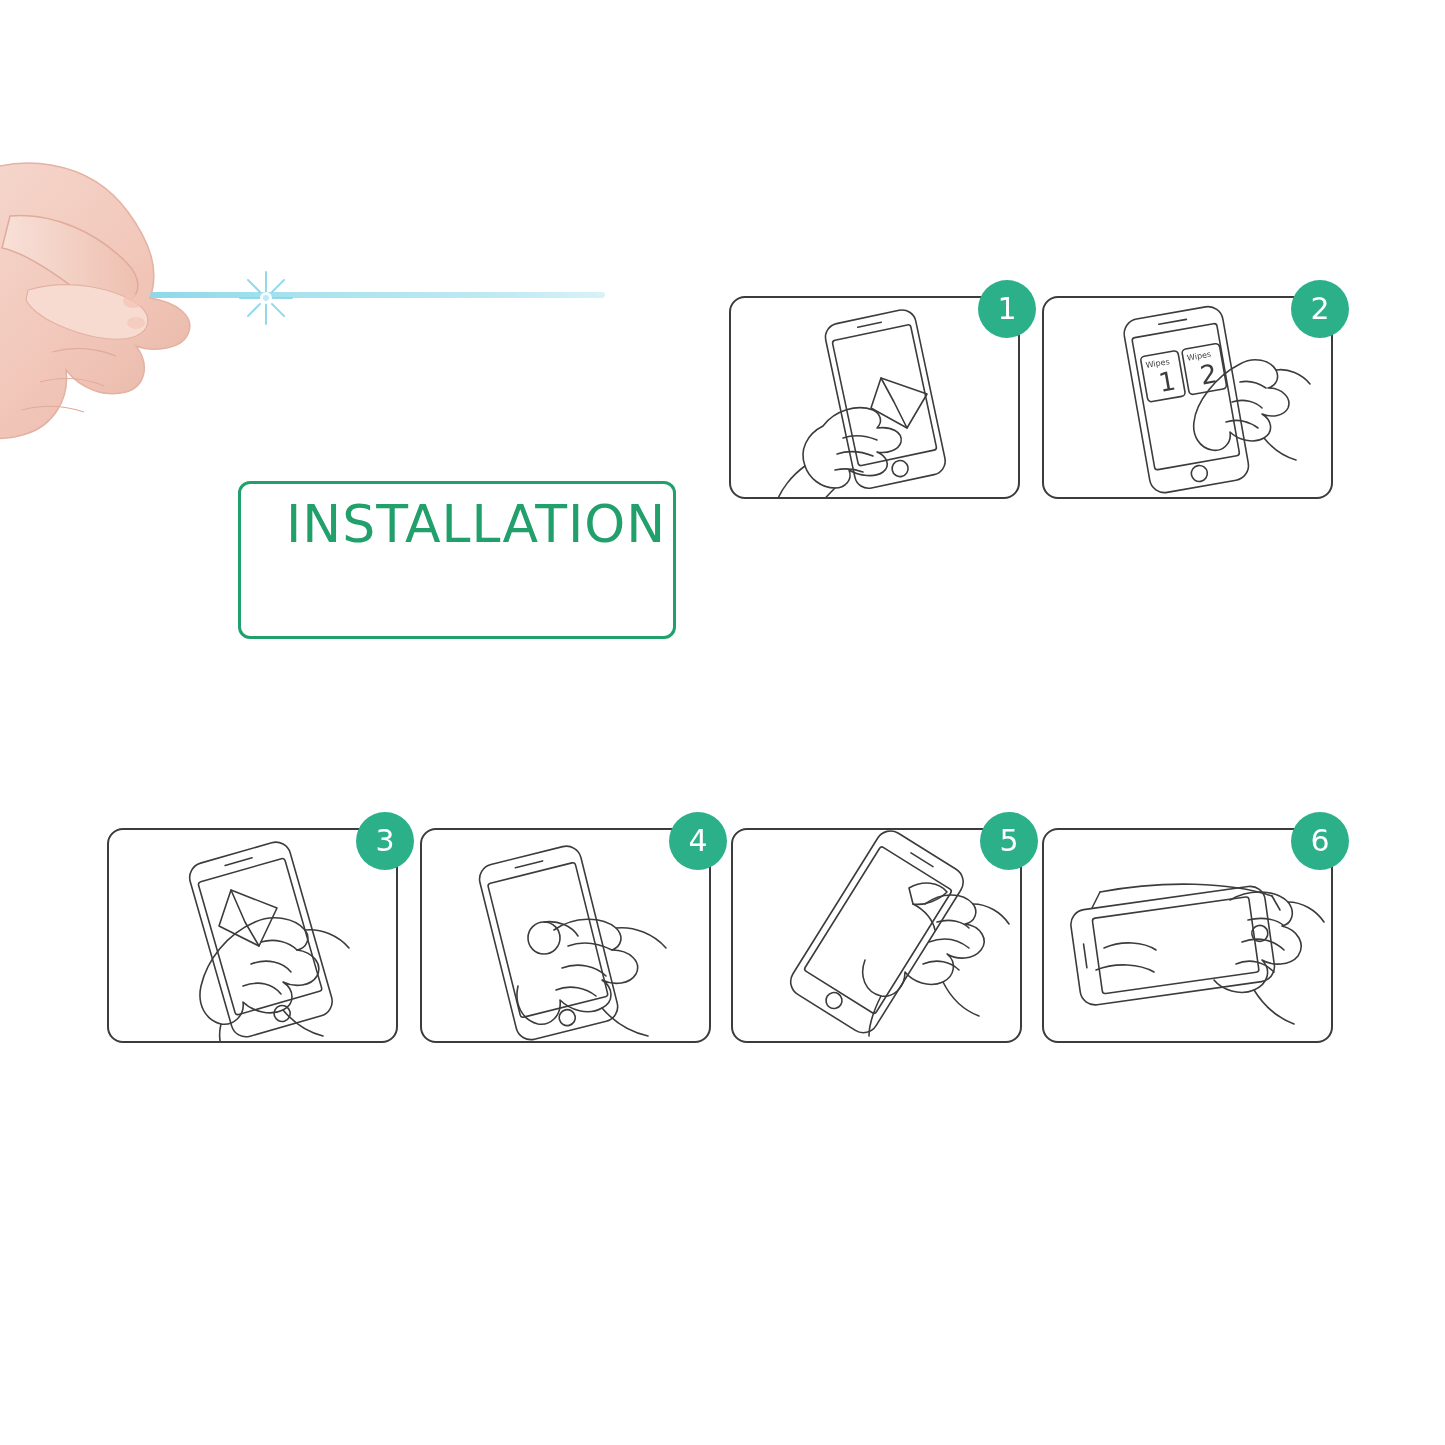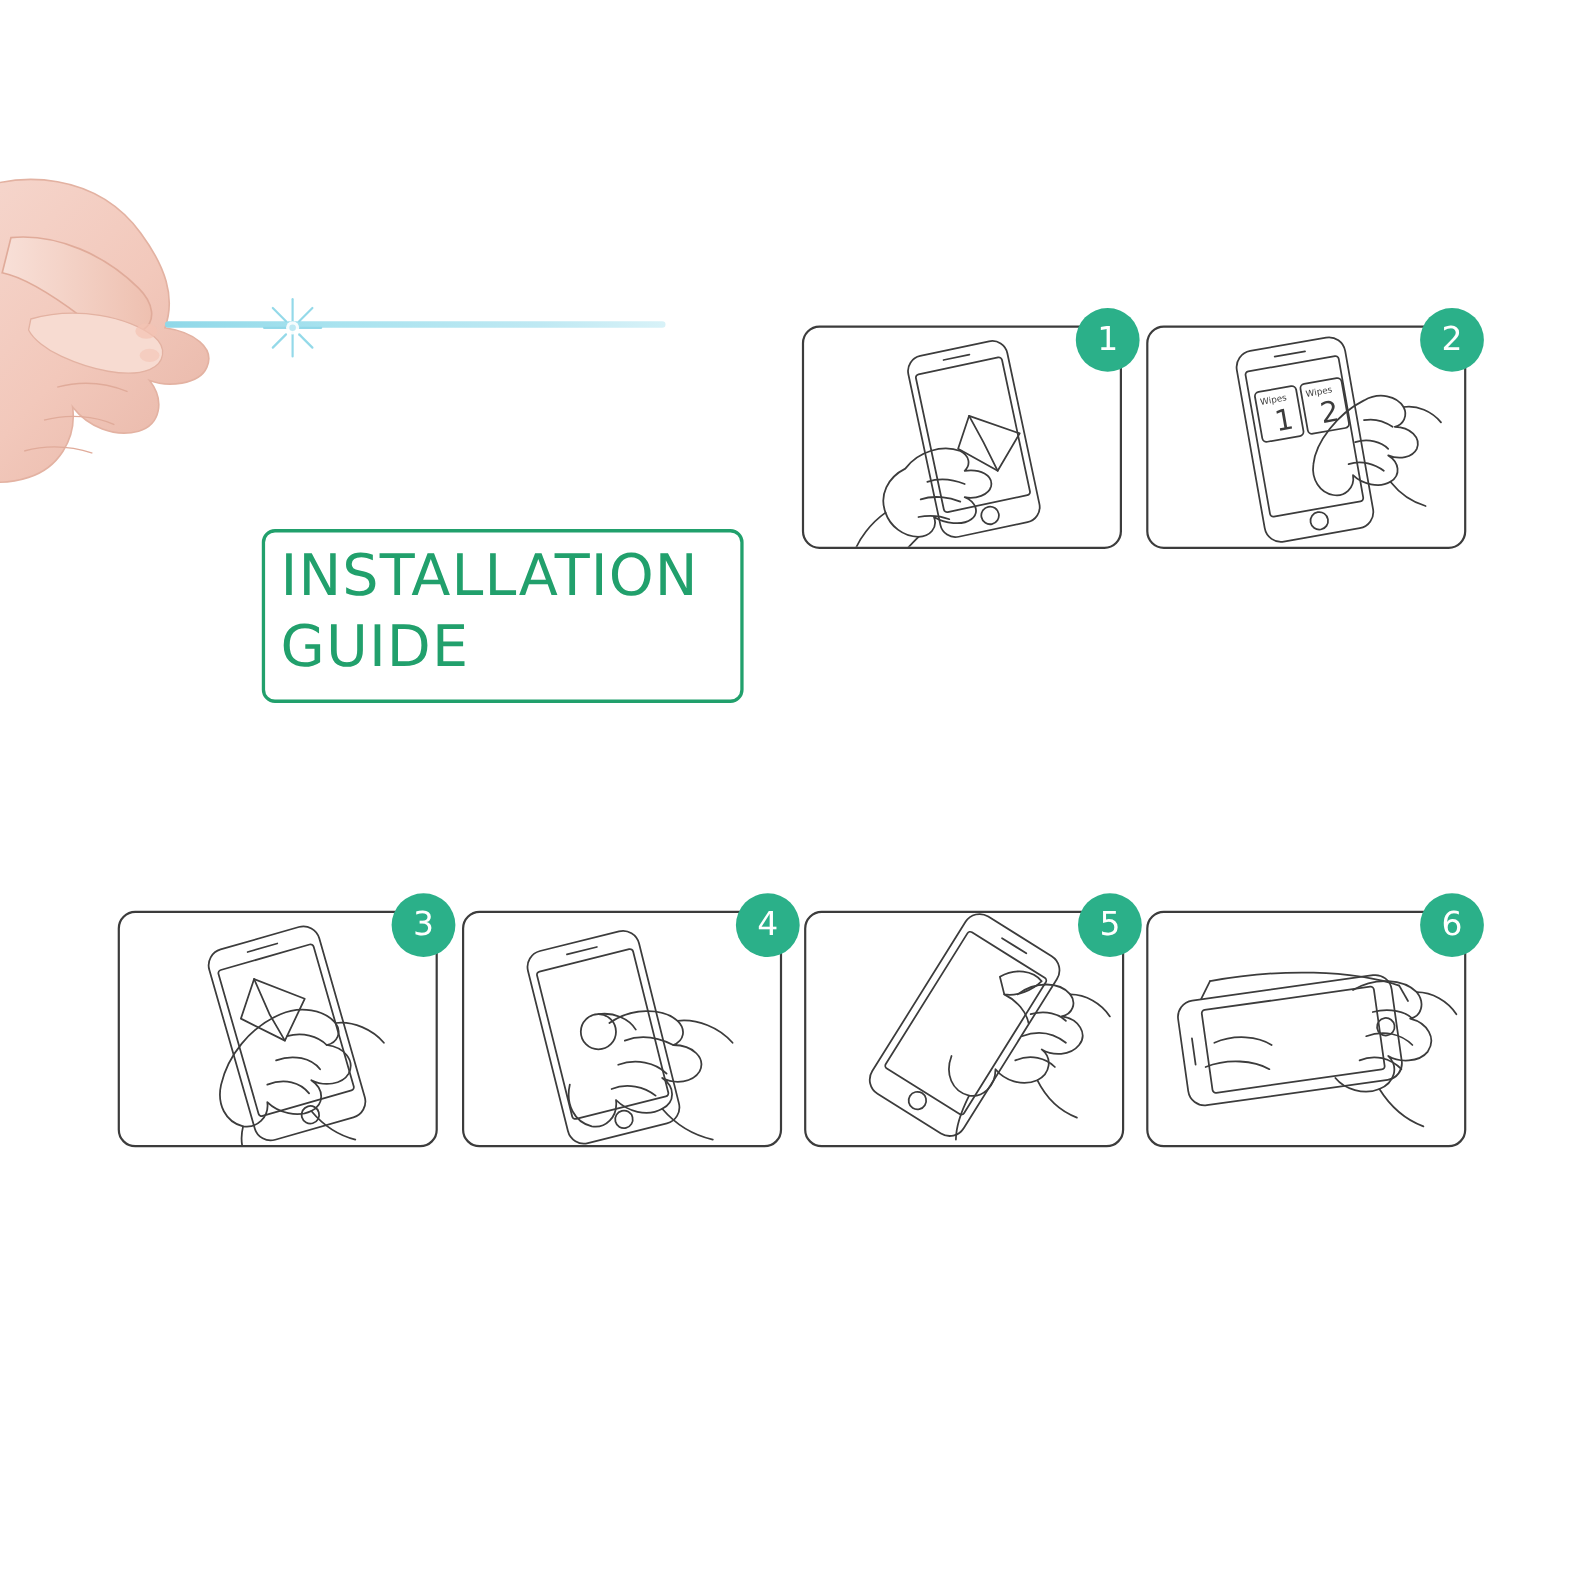--- a/index.html
+++ b/index.html
@@ -49,29 +49,30 @@
     left: 238px;
     top: 481px;
     width: 438px;
     height: 158px;
     border: 3px solid #21a06c;
     border-radius: 12px;
     box-sizing: border-box;
   }
   #title-text {
     position: absolute;
-    left: 255px;
+    left: 266px;
     top: 492px;
     width: 420px;
     color: #21a06c;
     font-size: 52px;
     line-height: 64px;
     letter-spacing: 1px;
     font-family: "DejaVu Sans", sans-serif;
     font-weight: 400;
+    text-align: center;
   }
 
   
   .step {
     position: absolute;
   }
   .step-frame {
     position: relative;
     border: 2px solid #3c3c3c;
     border-radius: 16px;
@@ -175,21 +176,20 @@
         <line x1="24" y1="36" x2="12" y2="48"></line>
       </g>
       <circle cx="30" cy="30" r="6" fill="#ffffff" opacity="0.9"></circle>
       <circle cx="30" cy="30" r="3" fill="#bfe9f3"></circle>
     </svg>
   </div>
 
   <div id="title-box"></div>
   <div id="title-text">
     <div>INSTALLATION</div>
-    <div>GUIDE</div>
   </div>
 
   <div class="step" id="step1">
     <div class="step-frame">
       <div class="art">
         <svg width="291" height="203" viewBox="0 0 291 203" xmlns="http://www.w3.org/2000/svg">
           <g fill="none" stroke="#3c3c3c" stroke-width="1.6" stroke-linejoin="round" stroke-linecap="round">
 
             <g transform="rotate(-12 150 100)">
               <rect x="108" y="18" width="92" height="168" rx="14"></rect>

